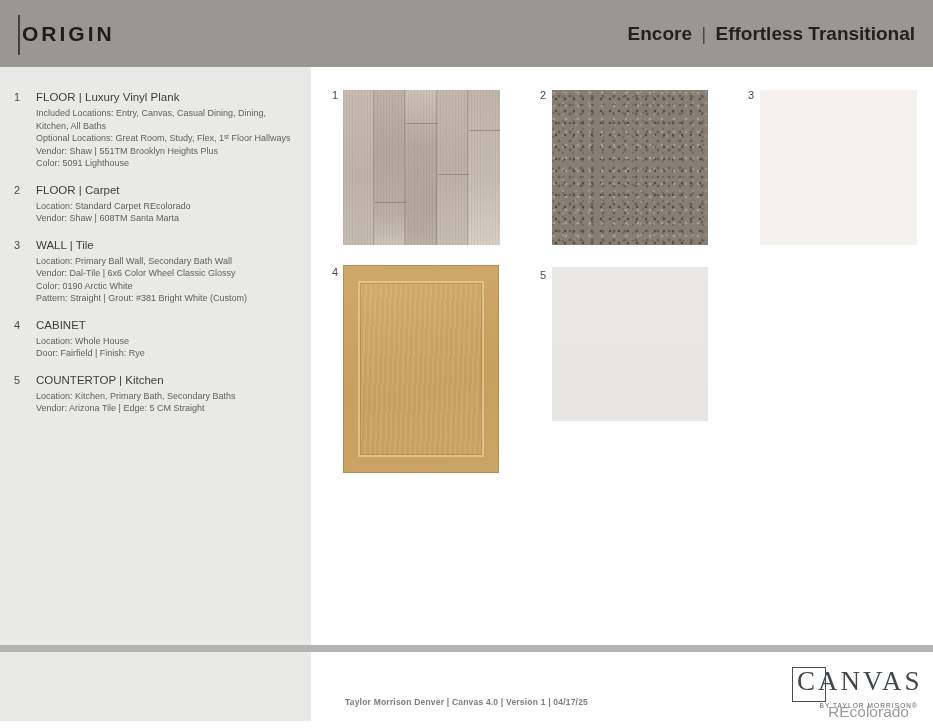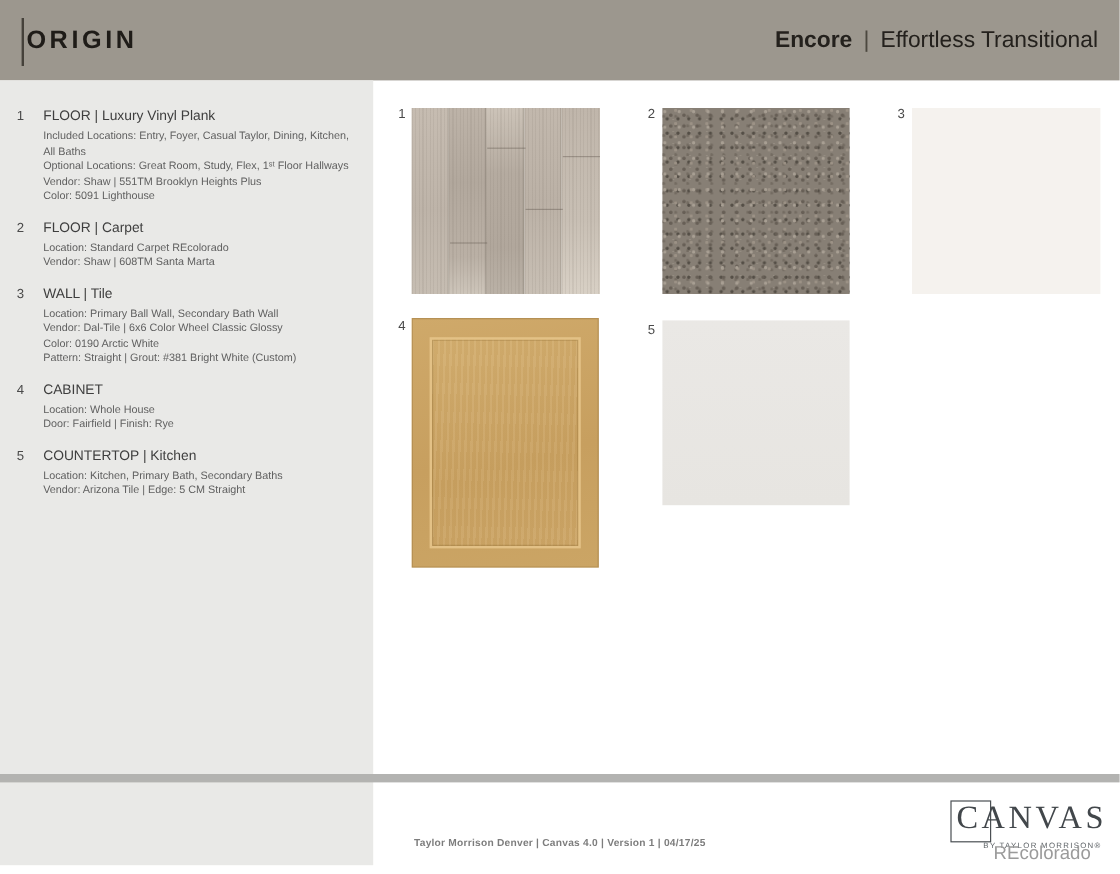--- a/index.html
+++ b/index.html
@@ -17,21 +17,21 @@
     padding:0 18px;
   }
   .logo { display:flex; align-items:center; }
   .logo-bar { width:2px; height:40px; background:#45413a; margin-right:2px; margin-top:2px; }
   .logo-text {
     font-size:21px; font-weight:bold; letter-spacing:3px; color:#1f1c18;
   }
   .header-right { font-size:19px; color:#24211d; }
   .header-right .collection { font-weight:bold; }
   .header-right .sep { color:#4c483f; font-weight:300; padding:0 4px; }
-  .header-right .style-name { font-weight:400; }
+  .header-right .style-name { font-weight:700; }
 
   
   .sidebar {
     position:absolute; left:0; top:67px; width:311px; height:654px;
     background:#e9e9e7; padding:23px 10px 0 14px;
   }
   .sb-item { display:flex; margin-bottom:13px; }
   .sb-num {
     width:22px; flex:0 0 22px; font-size:11px; color:#4a4a4a; padding-top:1px;
   }
@@ -130,21 +130,21 @@
       <span class="style-name">Effortless Transitional</span>
     </div>
   </div>
 
   <div class="sidebar">
 
     <div class="sb-item">
       <div class="sb-num">1</div>
       <div class="sb-body">
         <div class="sb-title">FLOOR | Luxury Vinyl Plank</div>
-        <div class="sb-line">Included Locations: Entry, Foyer, Casual Taylor, Dining, Kitchen, All Baths</div>
+        <div class="sb-line">Included Locations: Entry, Canvas, Casual Dining, Dining, Kitchen, All Baths</div>
         <div class="sb-line">Optional Locations: Great Room, Study, Flex, 1ˢᵗ Floor Hallways</div>
         <div class="sb-line">Vendor: Shaw | 551TM Brooklyn Heights Plus</div>
         <div class="sb-line">Color: 5091 Lighthouse</div>
       </div>
     </div>
 
     <div class="sb-item">
       <div class="sb-num">2</div>
       <div class="sb-body">
         <div class="sb-title">FLOOR | Carpet</div>

